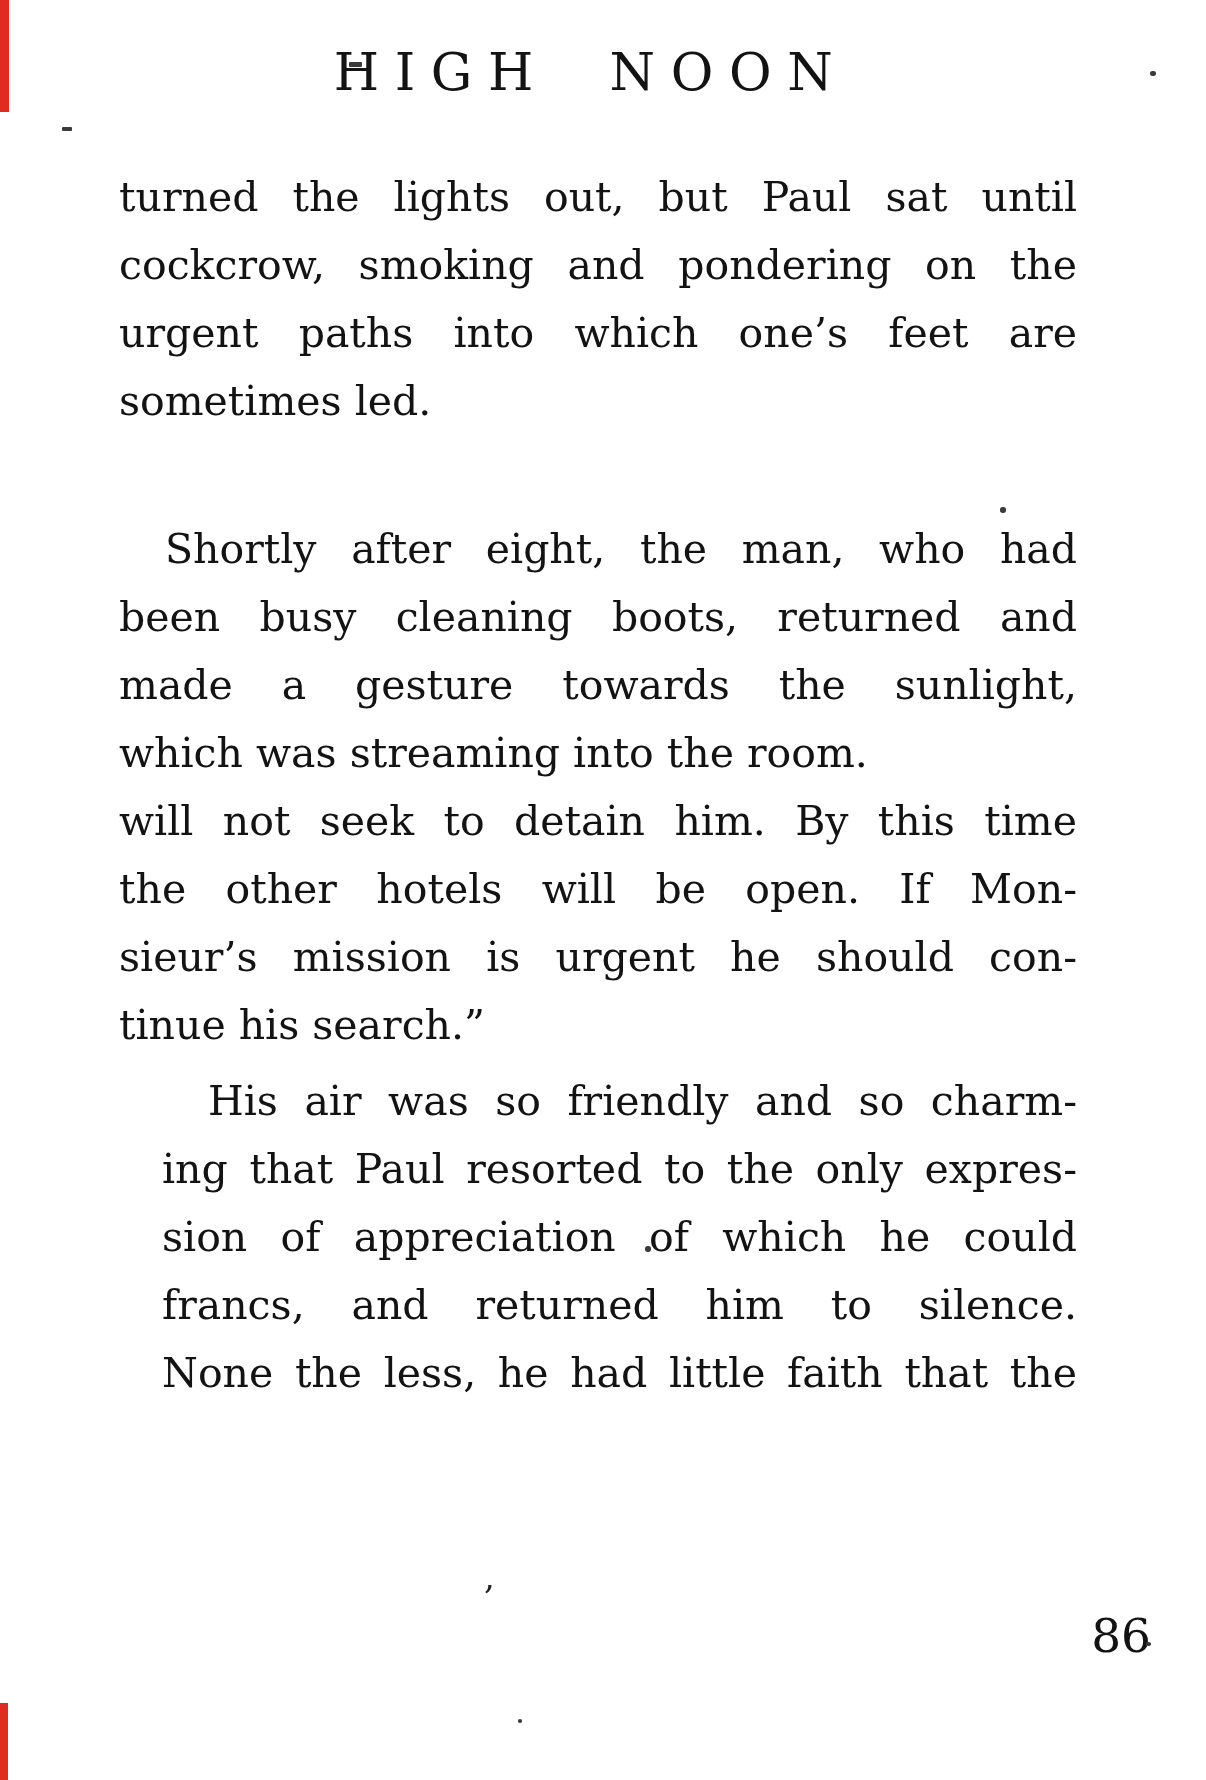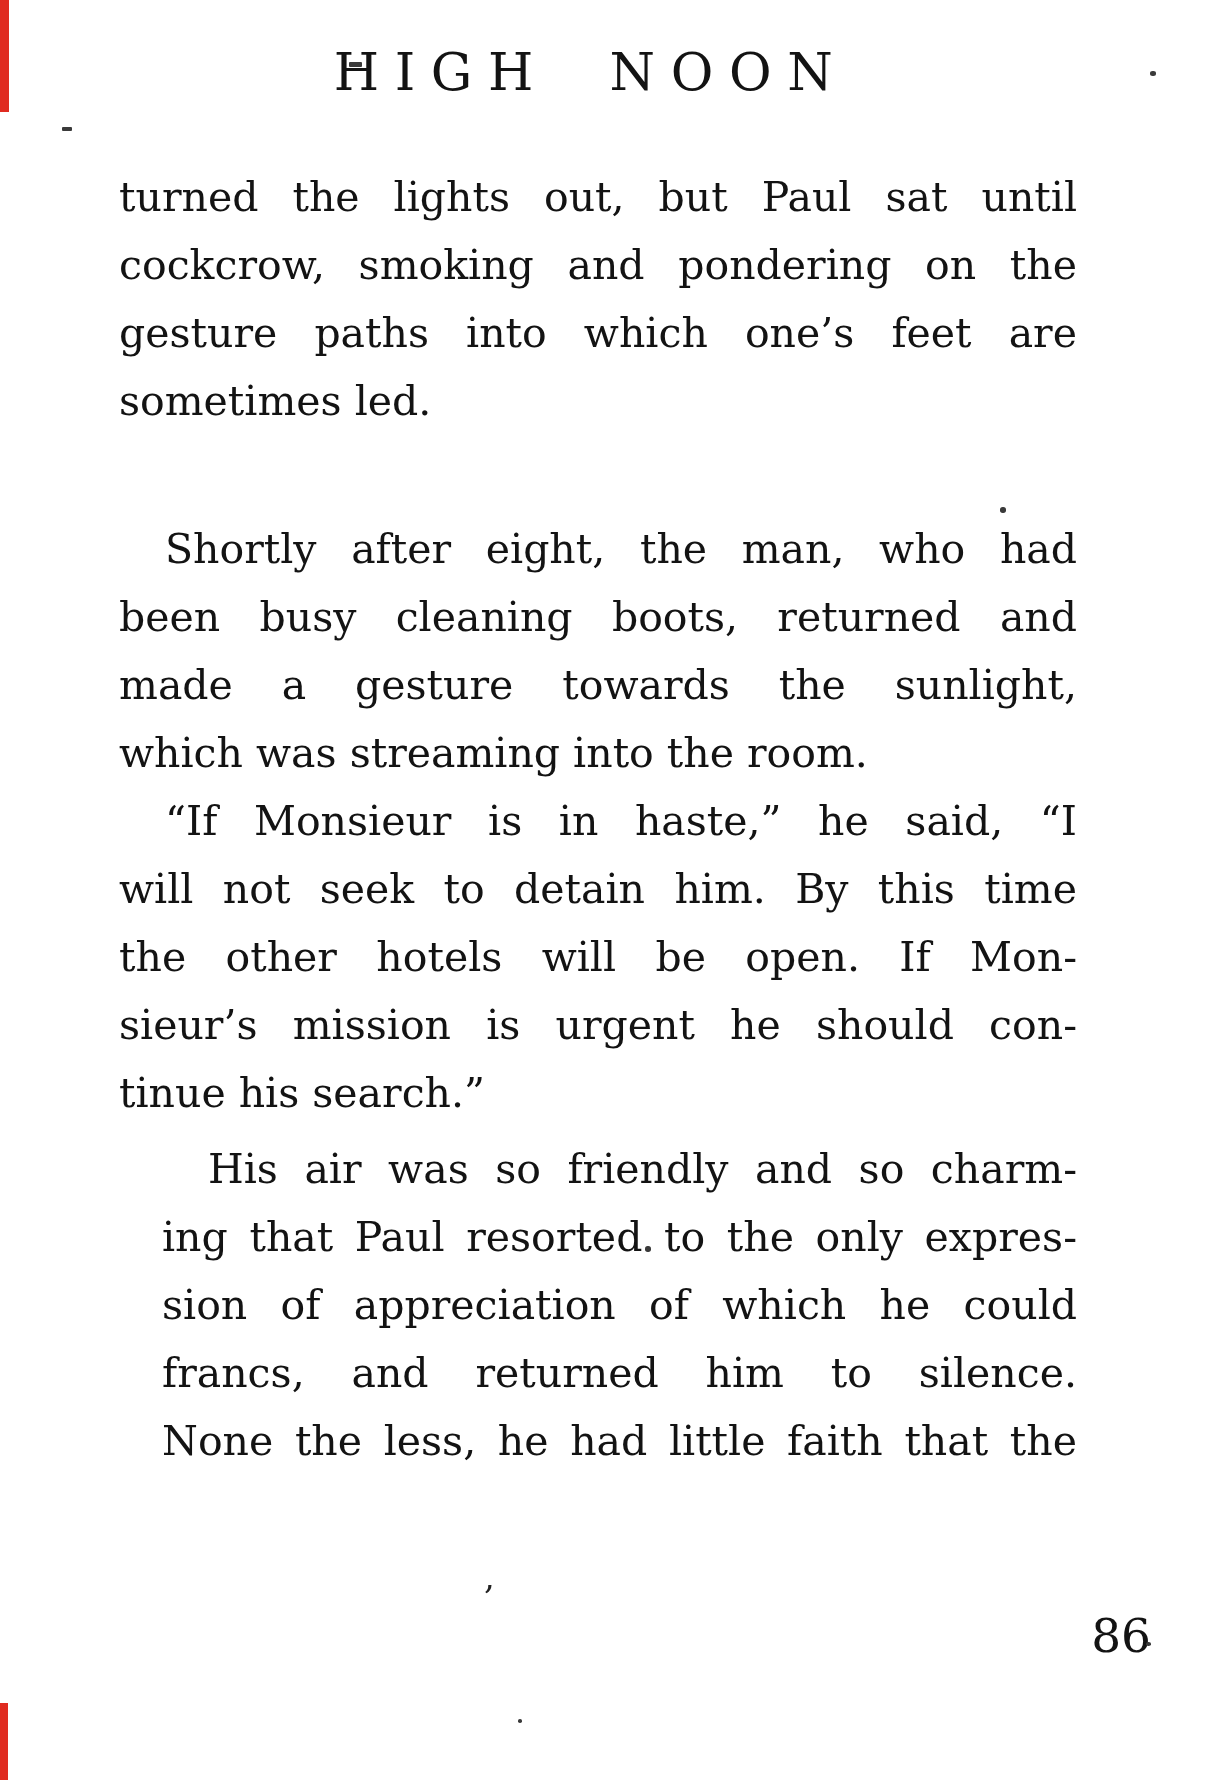--- a/index.html
+++ b/index.html
@@ -69,32 +69,31 @@
 </style>
 </head>
 <body>
 
 <div class="page-title">HIGH NOON</div>
 
 <div class="body-text" id="body-text">
     <div class="paragraph p0">
       <div class="line">turned the lights out, but Paul sat until</div>
       <div class="line">cockcrow, smoking and pondering on the</div>
-      <div class="line">gesture paths into which one’s feet are</div>
+      <div class="line">urgent paths into which one’s feet are</div>
       <div class="line para-last">sometimes led.</div>
     </div>
     <div class="section-gap"></div>
     <div class="paragraph p1">
       <div class="line indent">Shortly after eight, the man, who had</div>
       <div class="line">been busy cleaning boots, returned and</div>
       <div class="line">made a gesture towards the sunlight,</div>
       <div class="line para-last">which was streaming into the room.</div>
     </div>
     <div class="paragraph p2">
-      <div class="line indent">“If Monsieur is in haste,” he said, “I</div>
       <div class="line">will not seek to detain him.  By this time</div>
       <div class="line">the other hotels will be open.  If Mon-</div>
       <div class="line">sieur’s mission is urgent he should con-</div>
       <div class="line para-last">tinue his search.”</div>
     </div>
     <div class="paragraph p3">
       <div class="line indent">His air was so friendly and so charm-</div>
       <div class="line">ing that Paul resorted to the only expres-</div>
       <div class="line">sion of appreciation of which he could</div>
       <div class="line">francs, and returned him to silence.</div>

